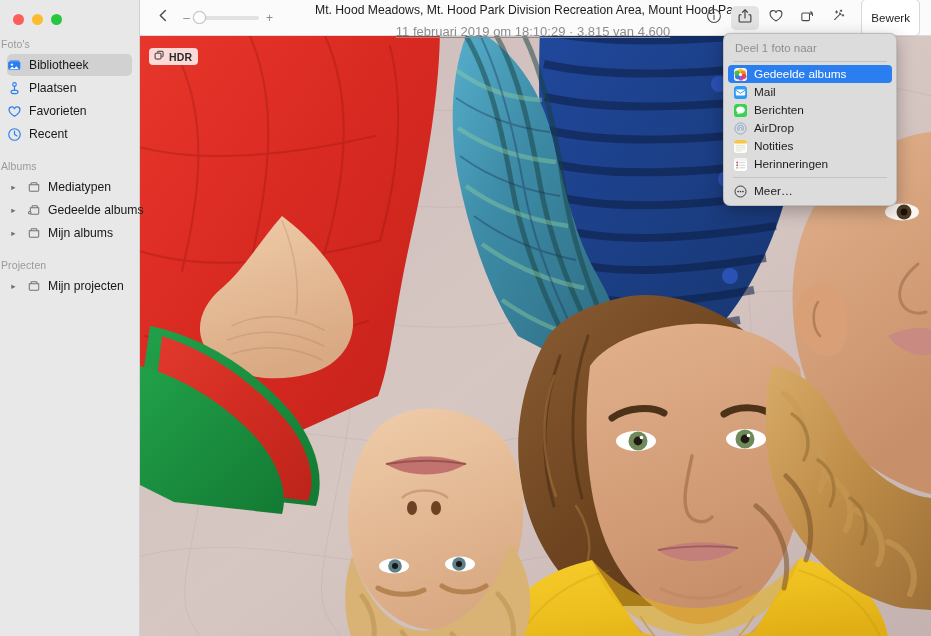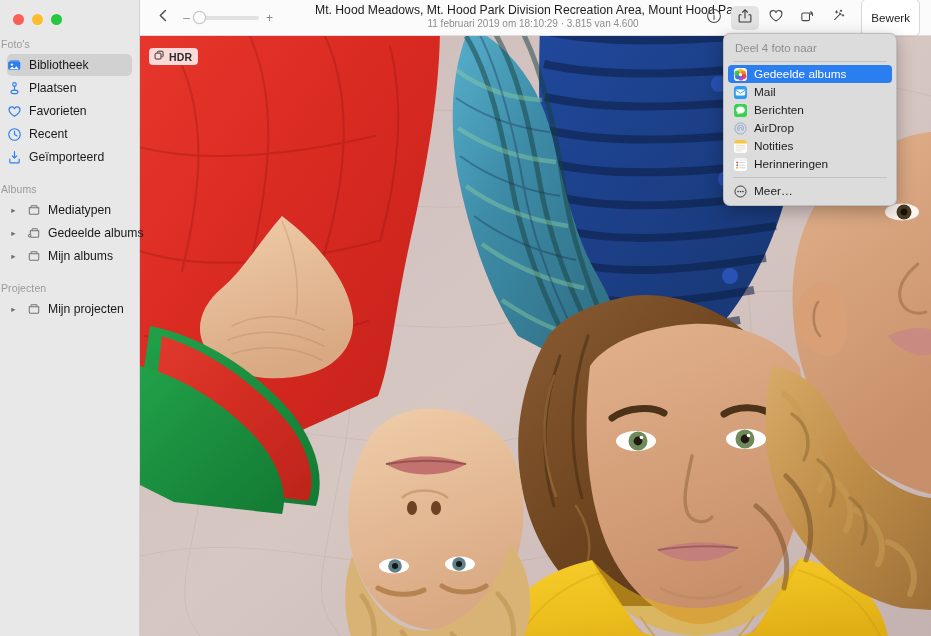--- a/index.html
+++ b/index.html
@@ -127,24 +127,25 @@
     padding: 0 180px 0 175px;
   }
   .title-main {
     font-size: 12.2px;
     color: #1d1d1f;
     white-space: nowrap;
     overflow: hidden;
     text-overflow: ellipsis;
   }
   .title-sub {
-    font-size: 10px;
+    font-size: 13px;
     color: #8d8d8d;
-    margin-top: 1px;
+    margin-top: 7px;
     white-space: nowrap;
+    text-decoration: underline;
   }
   .tb-right {
     margin-left: auto;
     display: flex;
     align-items: center;
     gap: 3px;
     padding-right: 11px;
     z-index: 3;
   }
   .tb-btn {
@@ -292,29 +293,20 @@
     <div class="sb-item">
       <span class="sb-icon">
         <svg viewBox="0 0 16 16" width="15" height="15" fill="none" stroke="#2a7ff0" stroke-width="1.25">
           <circle cx="8" cy="8" r="6.1"></circle>
           <path d="M8 4.4V8l2.6 1.6" stroke-linecap="round"></path>
         </svg>
       </span>
       <span class="sb-label">Recent</span>
     </div>
 
-    <div class="sb-item">
-      <span class="sb-icon">
-        <svg viewBox="0 0 16 16" width="15" height="15" fill="none" stroke="#2a7ff0" stroke-width="1.25">
-          <path d="M8 1.8v6.6M5.6 6.2L8 8.6l2.4-2.4" stroke-linecap="round" stroke-linejoin="round"></path>
-          <path d="M3 9.6v3.2a1 1 0 001 1h8a1 1 0 001-1V9.6" stroke-linecap="round"></path>
-        </svg>
-      </span>
-      <span class="sb-label">Geïmporteerd</span>
-    </div>
 
     <div class="sb-section sp">Albums</div>
 
     <div class="sb-item disc">
       <span class="disc-tri">▸</span>
       <span class="sb-icon grey">
         <svg viewBox="0 0 16 16" width="14" height="14" fill="none" stroke="#6f7276" stroke-width="1.15">
           <path d="M2.6 5.4h10.8v6.4a1 1 0 01-1 1H3.6a1 1 0 01-1-1z"></path>
           <path d="M4.6 5.3V4a.9.9 0 01.9-.9h5a.9.9 0 01.9.9v1.3"></path>
         </svg>
@@ -681,21 +673,21 @@
       </div>
 
       <div class="edit-btn">
         <span>Bewerk</span>
       </div>
     </div>
   </div>
 
   <div class="share-menu">
 
-    <div class="menu-header">Deel 4 foto naar</div>
+    <div class="menu-header">Deel 1 foto naar</div>
     <div class="menu-sep"></div>
 
     <div class="menu-item highlight">
       <span class="mi-icon">
         <svg viewBox="0 0 13 13">
           <rect width="13" height="13" rx="2.6" fill="#f3f3f3"></rect>
           <circle cx="6.5" cy="3.4" r="2.6" fill="#f7c51d"></circle>
           <circle cx="9.3" cy="5.2" r="2.6" fill="#f07d1d" opacity=".9"></circle>
           <circle cx="9.8" cy="8.3" r="2.6" fill="#e8383a" opacity=".9"></circle>
           <circle cx="6.9" cy="10" r="2.6" fill="#b33fbf" opacity=".9"></circle>

